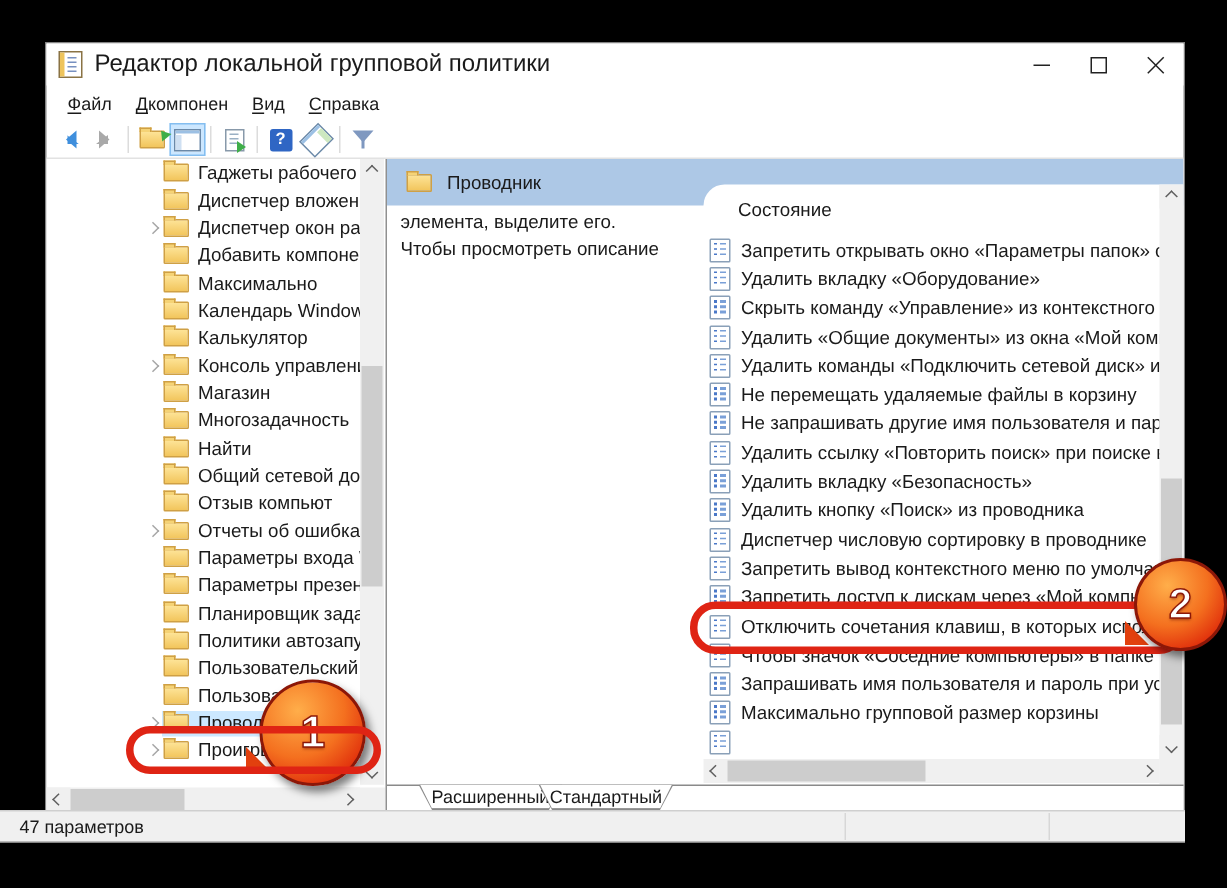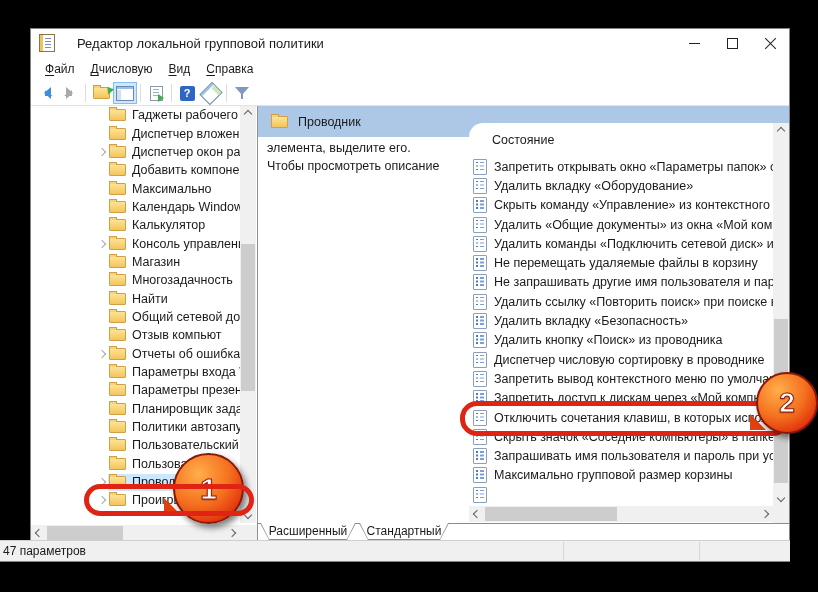--- a/index.html
+++ b/index.html
@@ -7,21 +7,21 @@
           font-family:"Liberation Sans",sans-serif;color:#1a1a1a;}
   .abs{position:absolute;}
 
   
   #win{left:30px;top:28px;width:758px;height:532px;background:#fff;border:1px solid #848484;}
   #titlebar{left:0;top:0;width:100%;height:28px;background:#fff;display:flex;align-items:center;}
   #app-icon{width:14px;height:16px;margin-left:8px;background:#fff;border:1px solid #8a7344;position:relative;}
   #app-icon:before{content:"";position:absolute;left:0;top:0;bottom:0;width:3px;background:#eec45c;}
   #app-icon:after{content:"";position:absolute;left:5px;top:3px;width:6px;height:1px;background:#7790c0;
                   box-shadow:0 3px 0 #7790c0,0 6px 0 #7790c0,0 9px 0 #7790c0;}
-  #title-text{margin-left:22px;font-size:13px;}
+  #title-text{margin-left:8px;font-size:16px;}
   #capbtns{position:absolute;right:0;top:0;height:28px;display:flex;}
   .cap{width:38px;height:28px;display:flex;align-items:center;justify-content:center;position:relative;}
   .glyph-min{width:11px;height:1px;background:#222;}
   .glyph-max{width:9px;height:9px;border:1px solid #222;}
   .glyph-x{width:13px;height:13px;position:relative;}
   .glyph-x:before,.glyph-x:after{content:"";position:absolute;left:-1px;top:6px;width:15px;height:1px;background:#222;}
   .glyph-x:before{transform:rotate(45deg);} .glyph-x:after{transform:rotate(-45deg);}
 
   
   #menubar{left:0;top:28px;width:100%;height:24px;display:flex;align-items:center;padding-left:6px;box-sizing:border-box;}
@@ -89,21 +89,21 @@
   .doc:after{content:"";position:absolute;left:5.5px;top:2px;width:4.5px;height:1.5px;background:#7aa0d8;box-shadow:0 3.5px 0 #7aa0d8,0 7px 0 #7aa0d8;}
   .llabel{margin-left:7px;font-size:12.5px;white-space:nowrap;}
 
   
   #tabline{left:227px;top:494px;width:531px;height:1px;background:#8a8a8a;}
   .tab-outer{position:absolute;top:494px;height:17px;clip-path:polygon(0 0,100% 0,calc(100% - 9px) 100%,9px 100%);background:#8a8a8a;}
   .tab-inner{position:absolute;left:1px;right:1px;top:0;bottom:1px;clip-path:polygon(0 0,100% 0,calc(100% - 8px) 100%,8px 100%);background:#fff;display:flex;align-items:center;justify-content:center;font-size:12px;}
 
   
   #statusbar{left:0;top:540px;width:790px;height:22px;background:#f0f0f0;border-top:1px solid #cfcfcf;border-bottom:1px solid #848484;box-sizing:border-box;}
-  #status-text{left:3px;top:544px;font-size:12px;text-align:center;}
+  #status-text{left:13px;top:544px;font-size:12px;text-align:center;}
   .status-div{top:542px;width:1px;height:18px;background:#d7d7d7;}
 
   
   .stadium{border:5px solid #df2414;border-radius:17px;box-sizing:border-box;}
   .callout{border-radius:50%;border:2px solid #8c1708;
            background:radial-gradient(circle at 35% 28%,#ffae4a,#f4701f 48%,#dc2007 88%);
            box-shadow:3px 4px 6px rgba(0,0,0,.5);
            display:flex;align-items:center;justify-content:center;
            color:#fff;font-weight:bold;font-size:30px;
            -webkit-text-stroke:1px #8c1708;text-shadow:0 1px 2px rgba(110,15,0,.55);}
@@ -127,21 +127,21 @@
             <div class="glyph-max"></div>
           </div>
         <div class="cap">
             <div class="glyph-x"></div>
           </div>
       </div>
     </div>
 
     <div id="menubar" class="abs">
       <div class="menu-item"><span class="u">Ф</span><span>айл</span></div>
-      <div class="menu-item"><span class="u">Д</span><span>числовую</span></div>
+      <div class="menu-item"><span class="u">Д</span><span>компонен</span></div>
       <div class="menu-item"><span class="u">В</span><span>ид</span></div>
       <div class="menu-item"><span class="u">С</span><span>правка</span></div>
     </div>
 
     <div id="toolbar" class="abs">
       <div class="tb-btn">
           <div class="i-arrow">
             <div class="head"></div>
             <div class="tail"></div>
           </div>
@@ -434,21 +434,21 @@
           <div class="lrow">
               <span class="doc"></span>
               <span class="llabel">Запретить доступ к дискам через «Мой компьют</span>
             </div>
           <div class="lrow">
               <span class="doc"></span>
               <span class="llabel">Отключить сочетания клавиш, в которых исполь</span>
             </div>
           <div class="lrow">
               <span class="doc"></span>
-              <span class="llabel">Скрыть значок «Соседние компьютеры» в папке</span>
+              <span class="llabel">Чтобы значок «Соседние компьютеры» в папке</span>
             </div>
           <div class="lrow">
               <span class="doc"></span>
               <span class="llabel">Запрашивать имя пользователя и пароль при уст</span>
             </div>
           <div class="lrow">
               <span class="doc"></span>
               <span class="llabel">Максимально групповой размер корзины</span>
             </div>
           <div class="lrow">
@@ -473,21 +473,21 @@
           <div class="sb-thumb" style="left:16px;top:1px;width:132px;height:14px;"></div>
           <div class="sb-arrow" style="right:0;top:0;">
               <span class="sb-chev right"></span>
             </div>
         </div>
         <div class="sb" style="left:304px;top:383px;width:16px;height:17px;"></div>
       </div>
     </div>
 
     <div id="tabline" class="abs"></div>
-    <div class="tab-outer" style="left:229px;width:96px;">
+    <div class="tab-outer" style="left:248px;width:96px;">
       <div class="tab-inner">Расширенный</div>
     </div>
     <div class="tab-outer" style="left:328px;width:90px;">
       <div class="tab-inner">Стандартный</div>
     </div>
   </div>
 
   <div id="statusbar" class="abs"></div>
   <div id="status-text" class="abs">47 параметров</div>
   <div class="abs status-div" style="left:563px;"></div>

